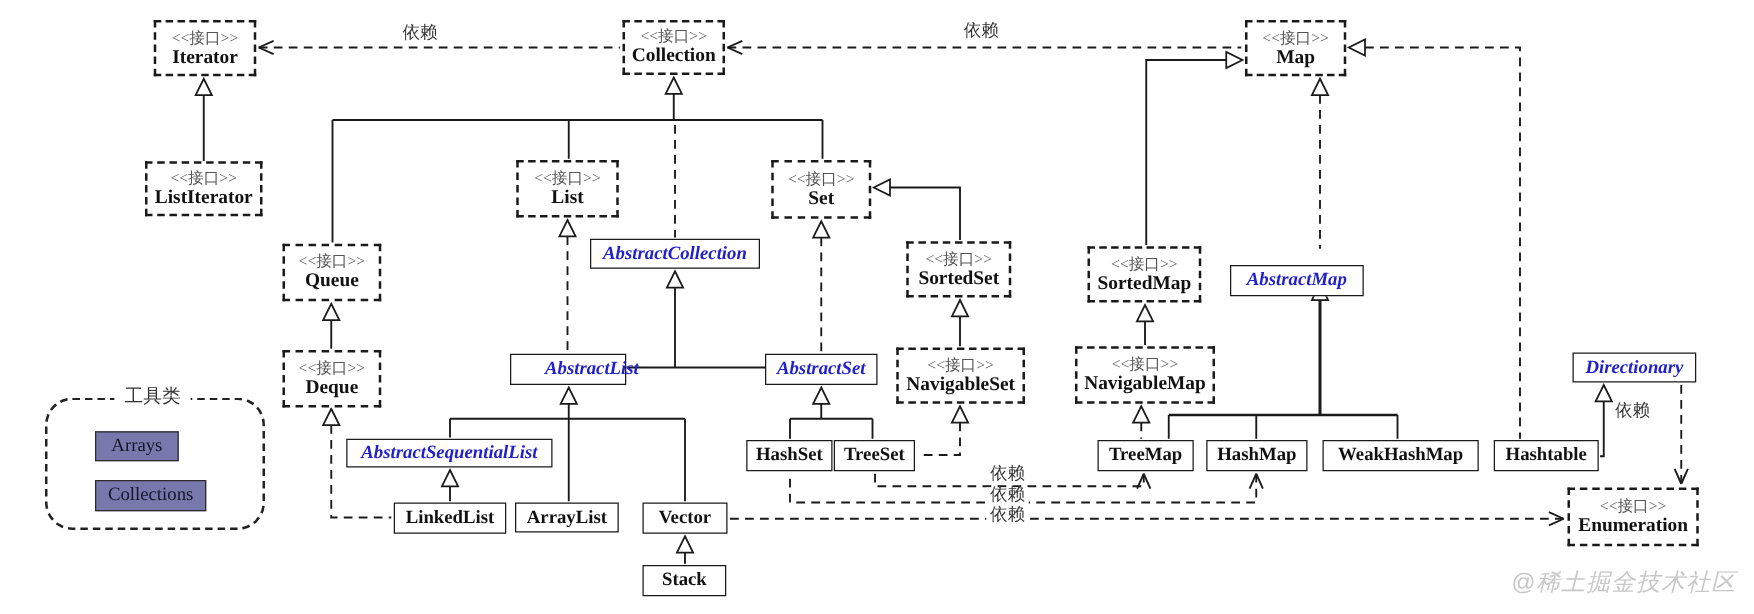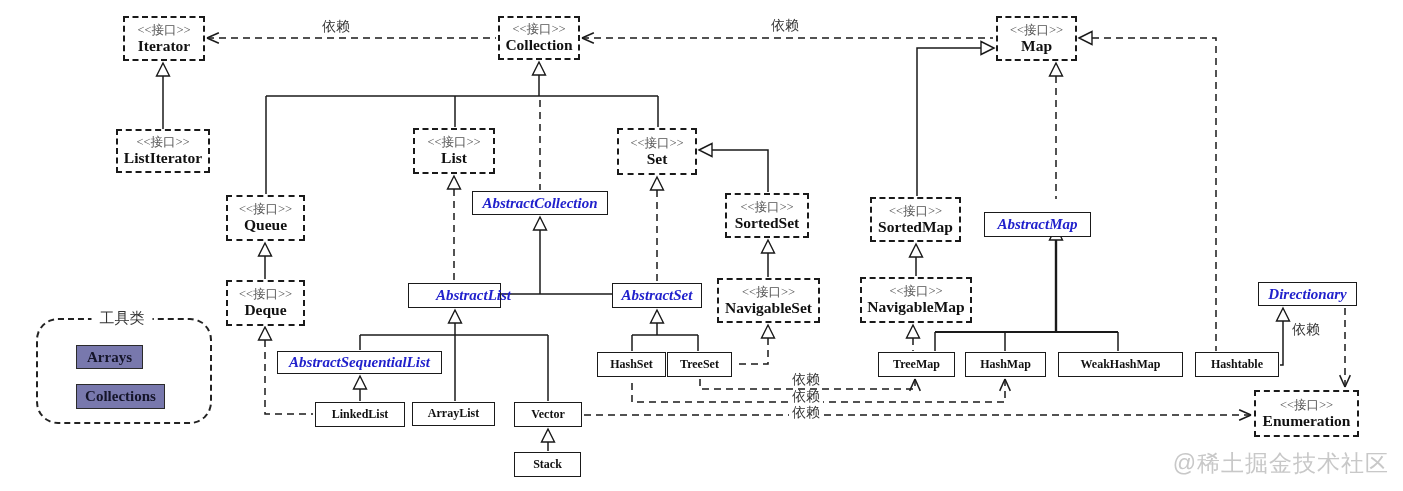--- a/index.html
+++ b/index.html
@@ -11,29 +11,29 @@
   .node{position:absolute;box-sizing:border-box;background:#fff;
     display:flex;flex-direction:column;align-items:center;justify-content:center;
     text-align:center;white-space:nowrap;line-height:1.12;}
   .node.interface{border:2px dashed #1a1a1a;}
   .node.abstract{border:1.4px solid #1a1a1a;}
   .node.class{border:1.7px solid #1a1a1a;}
   .node.utility{border:1.5px solid #2b2b2b;background:#7878ad;}
   .stereo{font-size:12.5px;color:#555;letter-spacing:0px;}
   .iname{font-size:15.5px;font-weight:bold;color:#111;}
   .aname{font-size:15px;font-weight:bold;font-style:italic;color:#2121cc;}
-  .cname{font-size:12px;font-weight:bold;color:#111;}
-  .uname{font-size:15px;font-weight:bold;color:#15152a;}
+  .cname{font-size:15px;font-weight:bold;color:#111;}
+  .uname{font-size:15px;font-weight:normal;color:#15152a;}
   .dep-label{position:absolute;transform:translate(-50%,-50%);font-size:14px;
     color:#333;background:#fff;padding:0 3px;line-height:1;}
   #utilbox{position:absolute;border:2px dashed #222;border-radius:22px;background:transparent;}
   #utilbox-label{position:absolute;transform:translate(-50%,-50%);font-size:15px;color:#333;
     background:#fff;padding:0 8px;line-height:1;}
-  #watermark{position:absolute;right:14px;bottom:12px;font-size:23px;color:#c8c8c8;
-    font-family:"Liberation Sans","DejaVu Sans",sans-serif;letter-spacing:1px;}
+  #watermark{position:absolute;right:14px;bottom:12px;font-size:19px;color:#c8c8c8;
+    font-family:"Liberation Sans","DejaVu Sans",sans-serif;letter-spacing:1px;font-style:italic;}
 </style>
 </head>
 <body>
 
 <div id="canvas">
   <svg id="edges" viewBox="0 0 1403 491" xmlns="http://www.w3.org/2000/svg">
       <g>
         <path d="M 207 38 L 496 38" fill="none" stroke="#1a1a1a" stroke-width="1.5" stroke-dasharray="7 5"></path>
         <line x1="207" y1="38" x2="218.87015622406" y2="43.30088588977441" stroke="#1a1a1a" stroke-width="1.5"></line>
         <line x1="207" y1="38" x2="218.87015622406" y2="32.69911411022559" stroke="#1a1a1a" stroke-width="1.5"></line>

